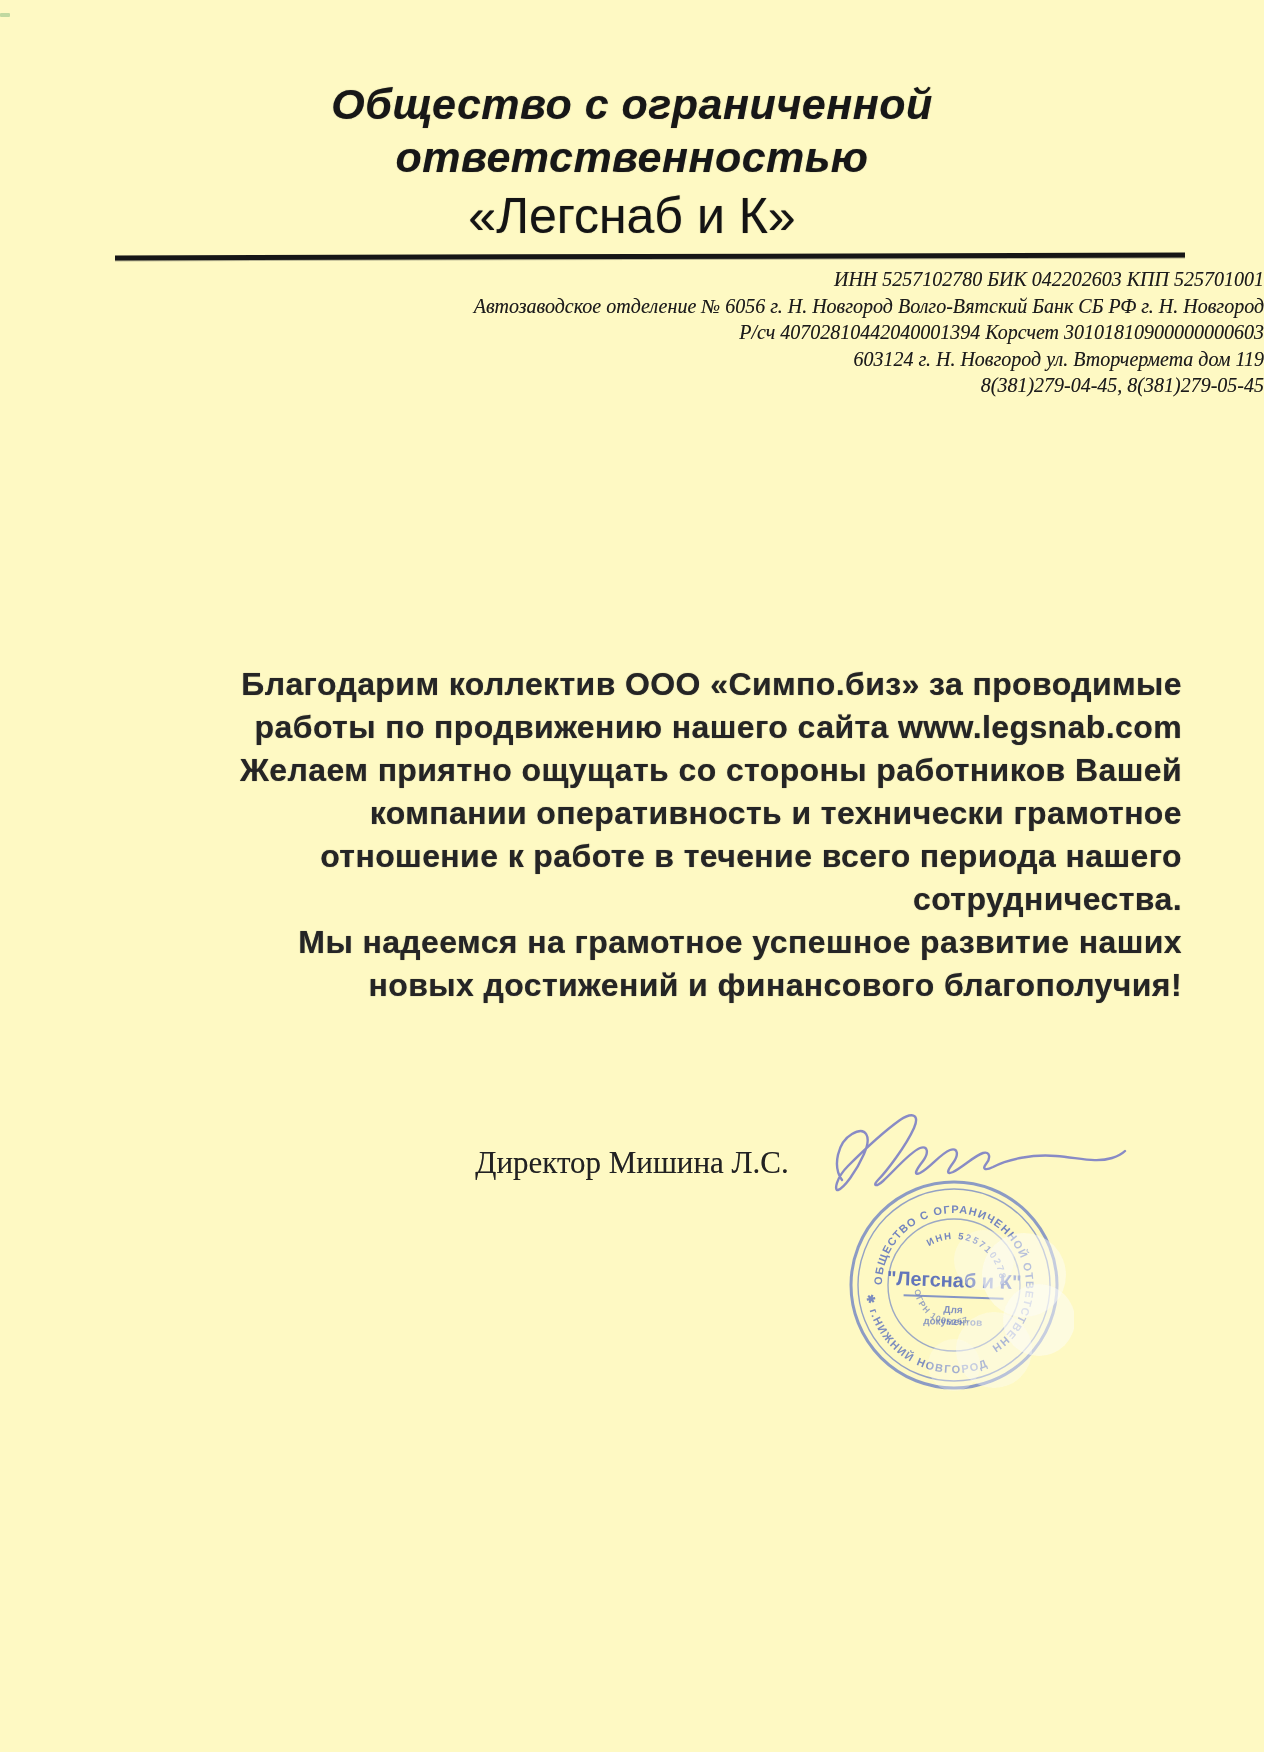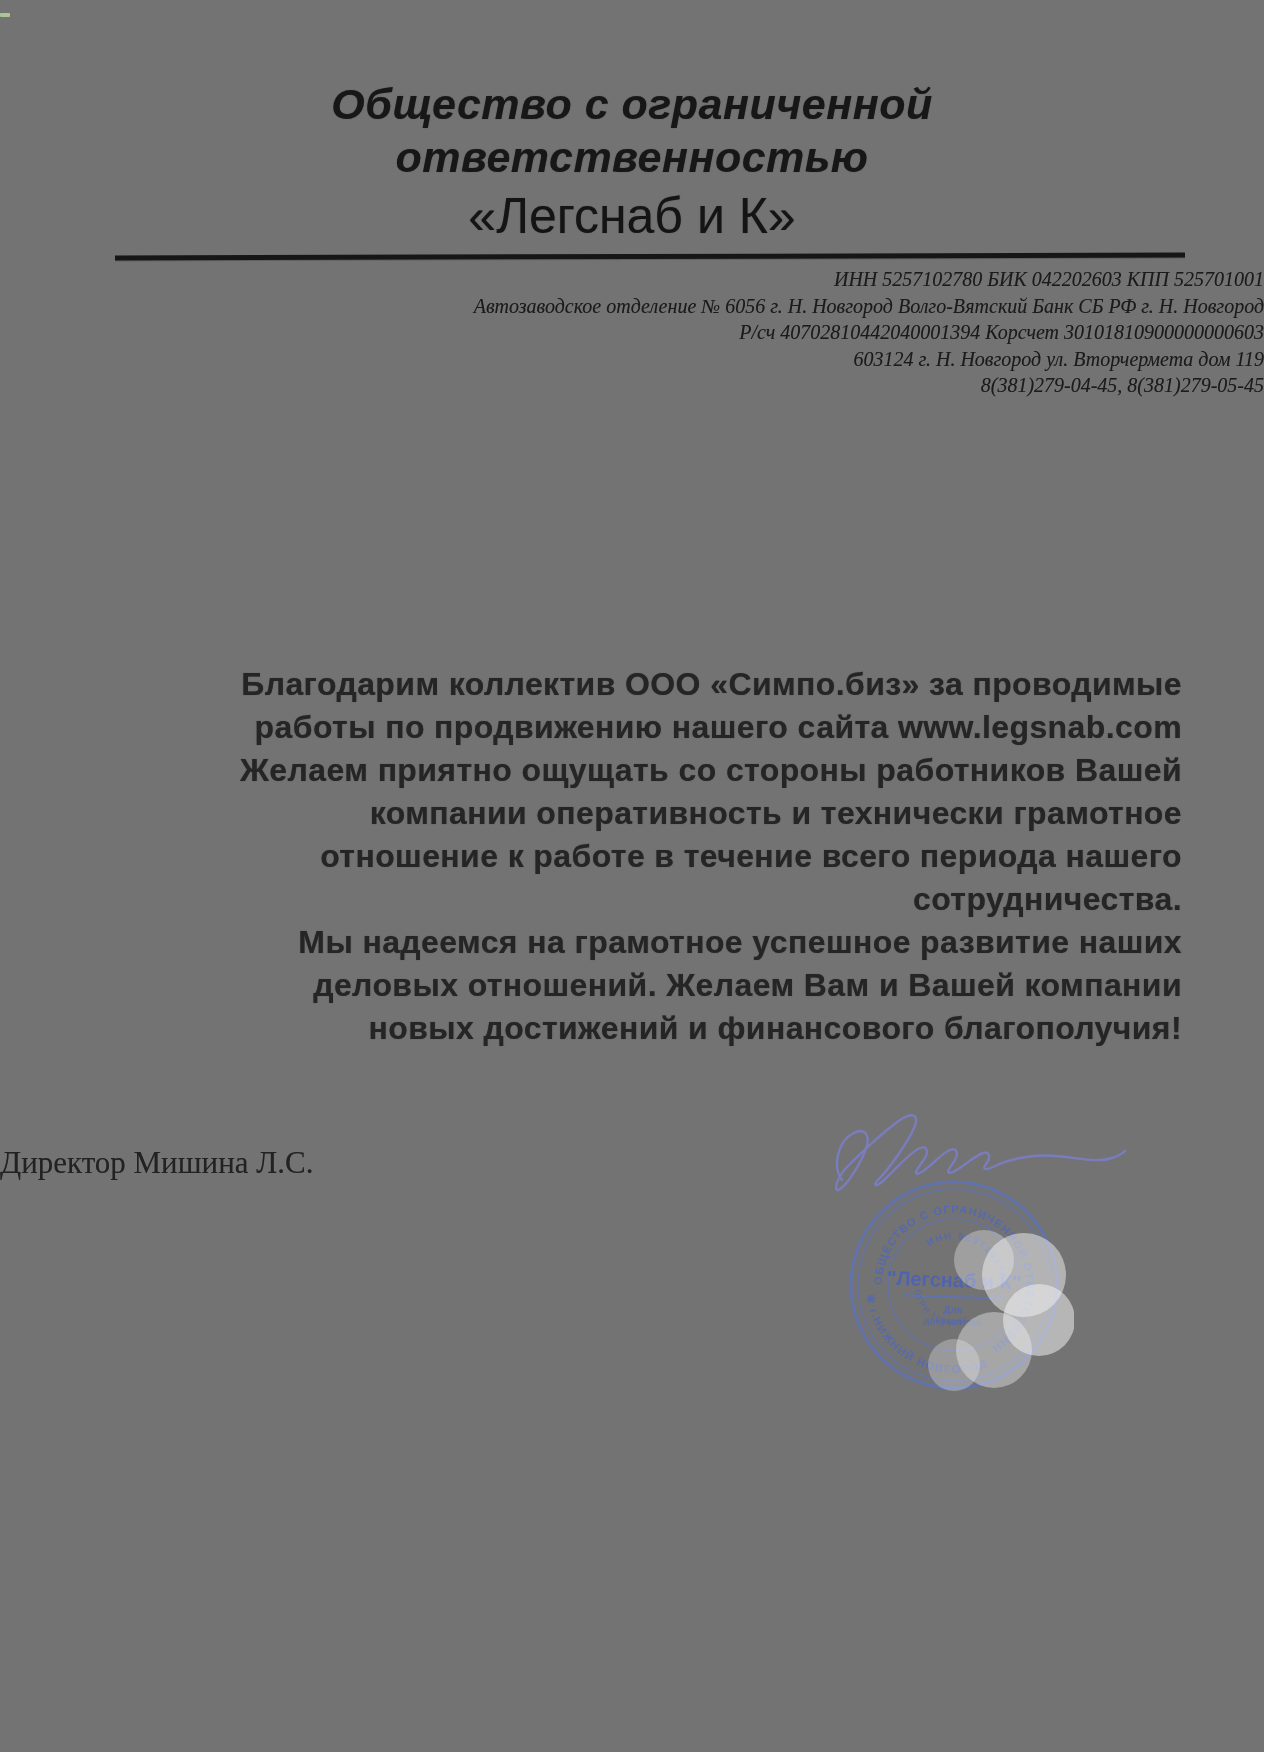--- a/index.html
+++ b/index.html
@@ -1,21 +1,21 @@
 <!DOCTYPE html>
 <html><head>
 <meta charset="utf-8">
 <style>
   * { margin: 0; padding: 0; box-sizing: border-box; }
   html, body { background: #ffffff; }
   .page {
     position: relative;
     width: 1264px;
     height: 1752px;
-    background: #737373;
+    background: #fef9c3;
     overflow: hidden;
     font-family: "Liberation Sans", sans-serif;
     color: #1d1d1d;
   }
   .scan-artifact {
     position: absolute;
     left: 0; top: 13px;
     width: 10px; height: 4px;
     background: #b5d49b;
     opacity: .85;
@@ -75,21 +75,21 @@
     font-size: 32px;
     line-height: 43px;
     letter-spacing: 0.4px;
     color: #252525;
     text-shadow: 0 0 1px rgba(45,45,45,.6);
   }
   .signer-row {
     position: absolute;
     left: 0; top: 1145px;
     width: 100%;
-    text-align: left;
+    text-align: center;
     font-family: "Liberation Serif", serif;
     font-size: 31px;
     color: #222;
     text-shadow: 0 0 0.5px rgba(60,60,60,.45);
   }
   .signature-svg {
     position: absolute;
     left: 828px; top: 1108px;
     width: 300px; height: 110px;
   }
@@ -128,21 +128,20 @@
   </div>
 
   <div class="letter-body">
     <div>Благодарим коллектив ООО «Симпо.биз» за проводимые</div>
     <div>работы по продвижению нашего сайта www.legsnab.com</div>
     <div>Желаем приятно ощущать со стороны работников Вашей</div>
     <div>компании оперативность и технически грамотное</div>
     <div>отношение к работе в течение всего периода нашего</div>
     <div>сотрудничества.</div>
     <div>Мы надеемся на грамотное успешное развитие наших</div>
-    <div>деловых отношений. Желаем Вам и Вашей компании</div>
     <div>новых достижений и финансового благополучия!</div>
   </div>
 
   <div class="signer-row">
     <span>Директор Мишина Л.С.</span>
   </div>
 
   <svg class="signature-svg" viewBox="0 0 300 110" xmlns="http://www.w3.org/2000/svg">
     <path d="M 14,72 C 4,58 10,34 24,26 C 38,18 44,28 36,46 C 28,64 16,80 10,82 C 6,83 8,70 20,58
          C 34,44 58,22 72,12 C 84,4 92,6 86,20 C 78,38 58,64 50,72 C 45,77 47,80 55,73

